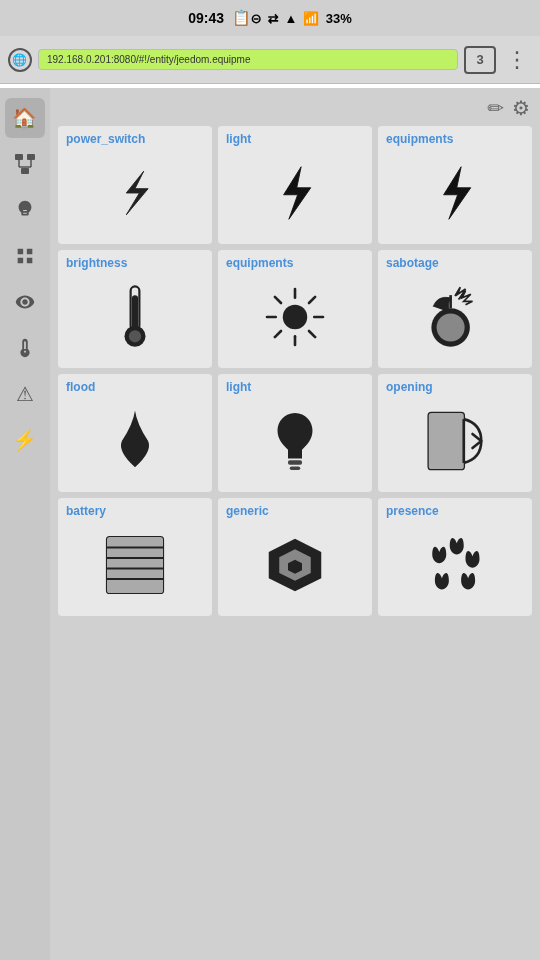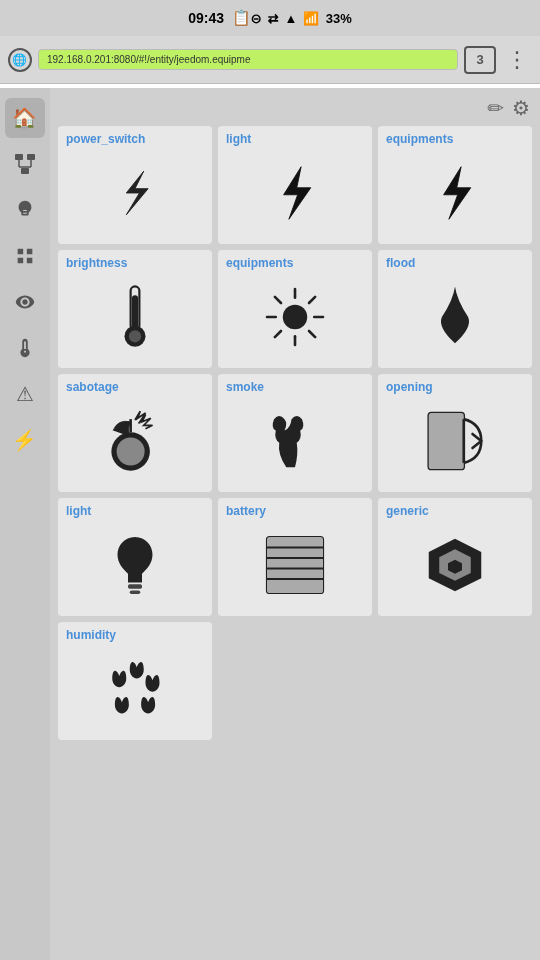--- a/index.html
+++ b/index.html
@@ -316,74 +316,66 @@
           <line x1="62" y1="40" x2="72" y2="40" stroke="#222" stroke-width="3" stroke-linecap="round"></line>
           <line x1="17" y1="17" x2="24" y2="24" stroke="#222" stroke-width="3" stroke-linecap="round"></line>
           <line x1="56" y1="56" x2="63" y2="63" stroke="#222" stroke-width="3" stroke-linecap="round"></line>
           <line x1="63" y1="17" x2="56" y2="24" stroke="#222" stroke-width="3" stroke-linecap="round"></line>
           <line x1="24" y1="56" x2="17" y2="63" stroke="#222" stroke-width="3" stroke-linecap="round"></line>
         </svg>
       </div>
     </div>
 
     <div class="grid-item">
-      <span class="grid-item-label">flood</span>
-      <div class="grid-item-icon">
-        <svg viewBox="0 0 60 80" fill="none">
-          <path d="M30 5 Q32 20 45 40 Q50 52 30 70 Q10 52 15 40 Q28 20 30 5Z" fill="#222"></path>
-        </svg>
-      </div>
-    </div>
-
-    <div class="grid-item">
       <span class="grid-item-label">sabotage</span>
       <div class="grid-item-icon">
         <svg viewBox="0 0 80 80" fill="none">
           <circle cx="35" cy="52" r="22" fill="#222"></circle>
           <path d="M15 28 Q20 15 35 18 Q30 28 35 35" fill="#222" stroke="#222" stroke-width="1"></path>
           <circle cx="35" cy="52" r="16" fill="#888"></circle>
 
           <line x1="35" y1="30" x2="35" y2="15" stroke="#222" stroke-width="3"></line>
 
           <path d="M44 20 L52 10 L48 18 L58 14 L50 22 L60 22 L52 26" stroke="#222" stroke-width="2" fill="none"></path>
           <path d="M40 16 L46 6 L43 14 L52 8 L46 18" stroke="#222" stroke-width="2" fill="none"></path>
         </svg>
       </div>
     </div>
 
     <div class="grid-item">
-      <span class="grid-item-label">smoke</span>
-      <div class="grid-item-icon">
-        <svg viewBox="0 0 80 80" fill="none">
-          <path d="M30 70 Q20 55 22 42 Q16 38 18 28 Q12 25 16 15 Q22 8 28 15 Q32 20 28 28 Q35 25 36 15 Q42 8 48 15 Q52 25 46 28 Q48 38 42 42 Q44 55 40 70 Z" fill="#222"></path>
+      <span class="grid-item-label">flood</span>
+      <div class="grid-item-icon">
+        <svg viewBox="0 0 60 80" fill="none">
+          <path d="M30 5 Q32 20 45 40 Q50 52 30 70 Q10 52 15 40 Q28 20 30 5Z" fill="#222"></path>
+        </svg>
+      </div>
+    </div>
+
+
+    <div class="grid-item">
+      <span class="grid-item-label">light</span>
+      <div class="grid-item-icon">
+        <svg viewBox="0 0 60 80" fill="none">
+          <path d="M30 8 C18 8 10 18 10 28 C10 38 16 44 22 50 L22 60 L38 60 L38 50 C44 44 50 38 50 28 C50 18 42 8 30 8 Z" fill="#222"></path>
+          <rect x="22" y="62" width="16" height="5" rx="2" fill="#444"></rect>
+          <rect x="24" y="69" width="12" height="4" rx="2" fill="#444"></rect>
         </svg>
       </div>
     </div>
 
     <div class="grid-item">
       <span class="grid-item-label">opening</span>
       <div class="grid-item-icon">
         <svg viewBox="0 0 70 80" fill="none">
           <rect x="5" y="8" width="40" height="64" rx="3" stroke="#222" stroke-width="3" fill="#ccc"></rect>
           <rect x="5" y="8" width="40" height="64" rx="3" fill="#aaa"></rect>
           <path d="M45 15 Q65 20 65 40 Q65 60 45 65" stroke="#222" stroke-width="3" fill="none"></path>
           <line x1="45" y1="15" x2="45" y2="65" stroke="#222" stroke-width="3"></line>
 
           <path d="M55 32 L65 40 L55 48" stroke="#222" stroke-width="3" fill="none" stroke-linecap="round" stroke-linejoin="round"></path>
-        </svg>
-      </div>
-    </div>
-
-    <div class="grid-item">
-      <span class="grid-item-label">light</span>
-      <div class="grid-item-icon">
-        <svg viewBox="0 0 60 80" fill="none">
-          <path d="M30 8 C18 8 10 18 10 28 C10 38 16 44 22 50 L22 60 L38 60 L38 50 C44 44 50 38 50 28 C50 18 42 8 30 8 Z" fill="#222"></path>
-          <rect x="22" y="62" width="16" height="5" rx="2" fill="#444"></rect>
-          <rect x="24" y="69" width="12" height="4" rx="2" fill="#444"></rect>
         </svg>
       </div>
     </div>
 
     <div class="grid-item">
       <span class="grid-item-label">battery</span>
       <div class="grid-item-icon">
         <svg viewBox="0 0 80 80" fill="none">
           <rect x="8" y="8" width="64" height="64" rx="3" stroke="#222" stroke-width="2.5" fill="#ccc"></rect>
           <rect x="8" y="8" width="64" height="64" rx="3" fill="#aaa"></rect>
@@ -400,21 +392,21 @@
       <div class="grid-item-icon">
         <svg viewBox="0 0 80 80" fill="none">
           <path d="M40 10 L70 25 L70 55 L40 70 L10 55 L10 25 Z" fill="#222"></path>
           <path d="M40 22 L58 31 L58 49 L40 58 L22 49 L22 31 Z" fill="#888"></path>
           <path d="M40 34 L48 38 L48 46 L40 50 L32 46 L32 38 Z" fill="#222"></path>
         </svg>
       </div>
     </div>
 
     <div class="grid-item">
-      <span class="grid-item-label">humidity</span>
+      <span class="grid-item-label">presence</span>
       <div class="grid-item-icon">
         <svg viewBox="0 0 80 80" fill="none">
 
           <path d="M22 25 C20 18 14 15 14 28 C14 34 18 38 22 38 C26 38 30 34 30 28 C30 15 24 18 22 25Z" fill="#222"></path>
           <path d="M42 15 C40 8 34 5 34 18 C34 24 38 28 42 28 C46 28 50 24 50 18 C50 5 44 8 42 15Z" fill="#222"></path>
           <path d="M60 30 C58 23 52 20 52 33 C52 39 56 43 60 43 C64 43 68 39 68 33 C68 20 62 23 60 30Z" fill="#222"></path>
 
           <path d="M25 55 C23 48 17 45 17 58 C17 64 21 68 25 68 C29 68 33 64 33 58 C33 45 27 48 25 55Z" fill="#222"></path>
           <path d="M55 55 C53 48 47 45 47 58 C47 64 51 68 55 68 C59 68 63 64 63 58 C63 45 57 48 55 55Z" fill="#222"></path>
         </svg>

